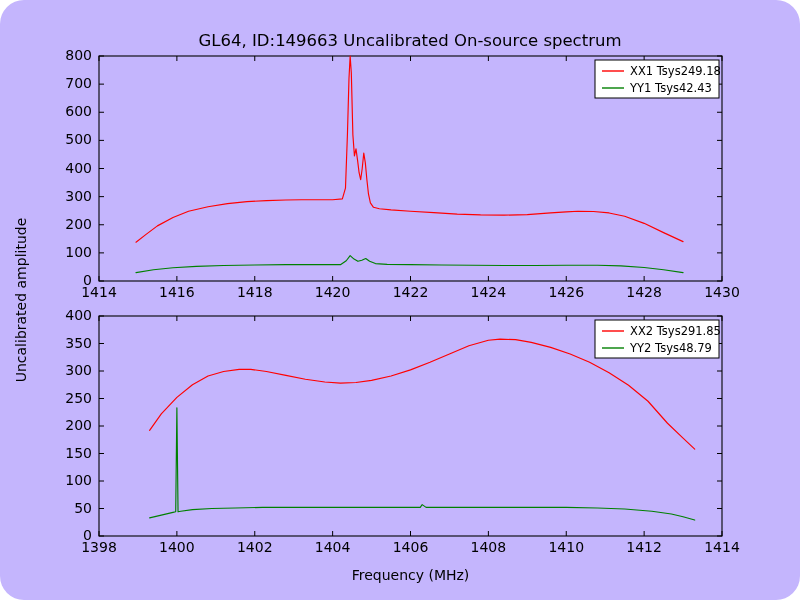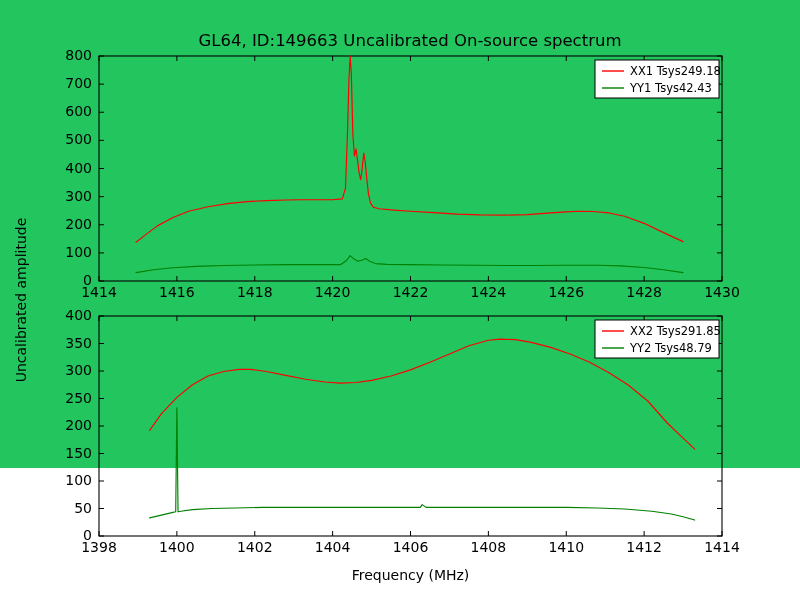--- a/index.html
+++ b/index.html
@@ -9,22 +9,23 @@
   }
   body {
     width: 800px;
     height: 600px;
     font-family: "DejaVu Sans", sans-serif;
     overflow: hidden;
   }
   #figure {
     position: relative;
     width: 800px;
-    height: 468px;
-    background: #22c55e;
+    height: 600px;
+    background: #c4b5fd;
+    border-radius: 24px;
   }
   svg.plot-canvas {
     position: absolute;
     left: 0;
     top: 0;
     width: 800px;
     height: 600px;
   }
   .axis-line {
     fill: none;

